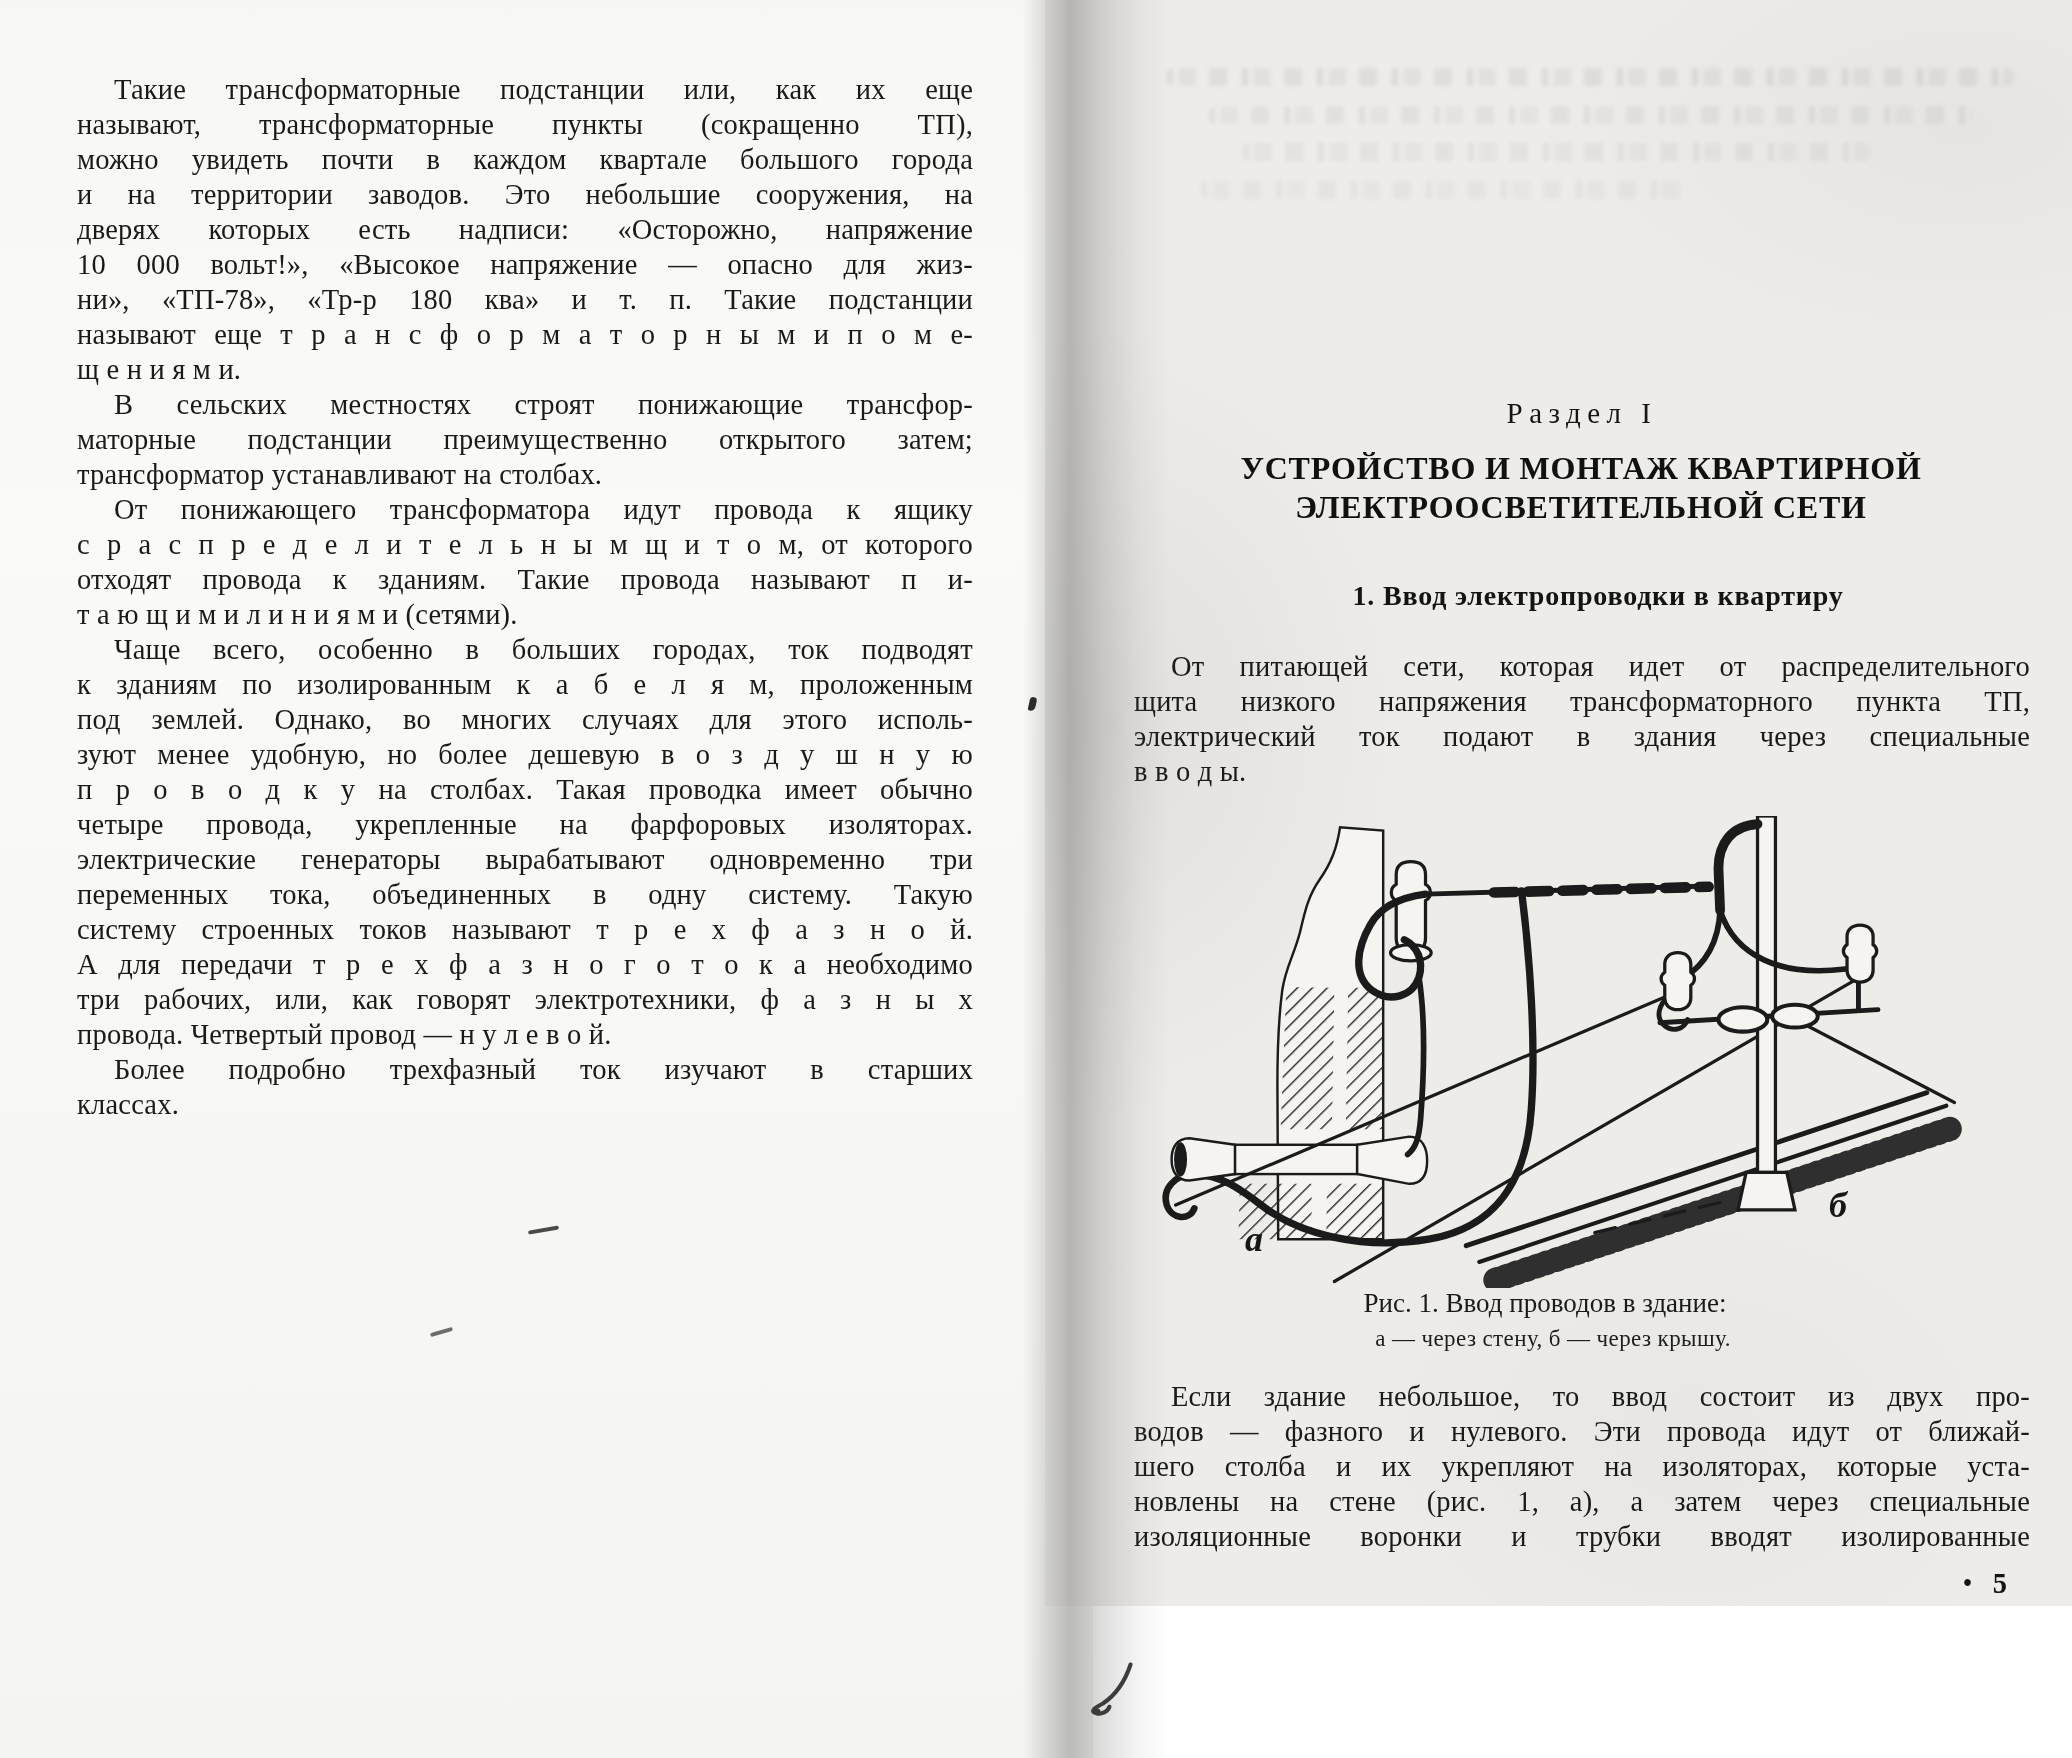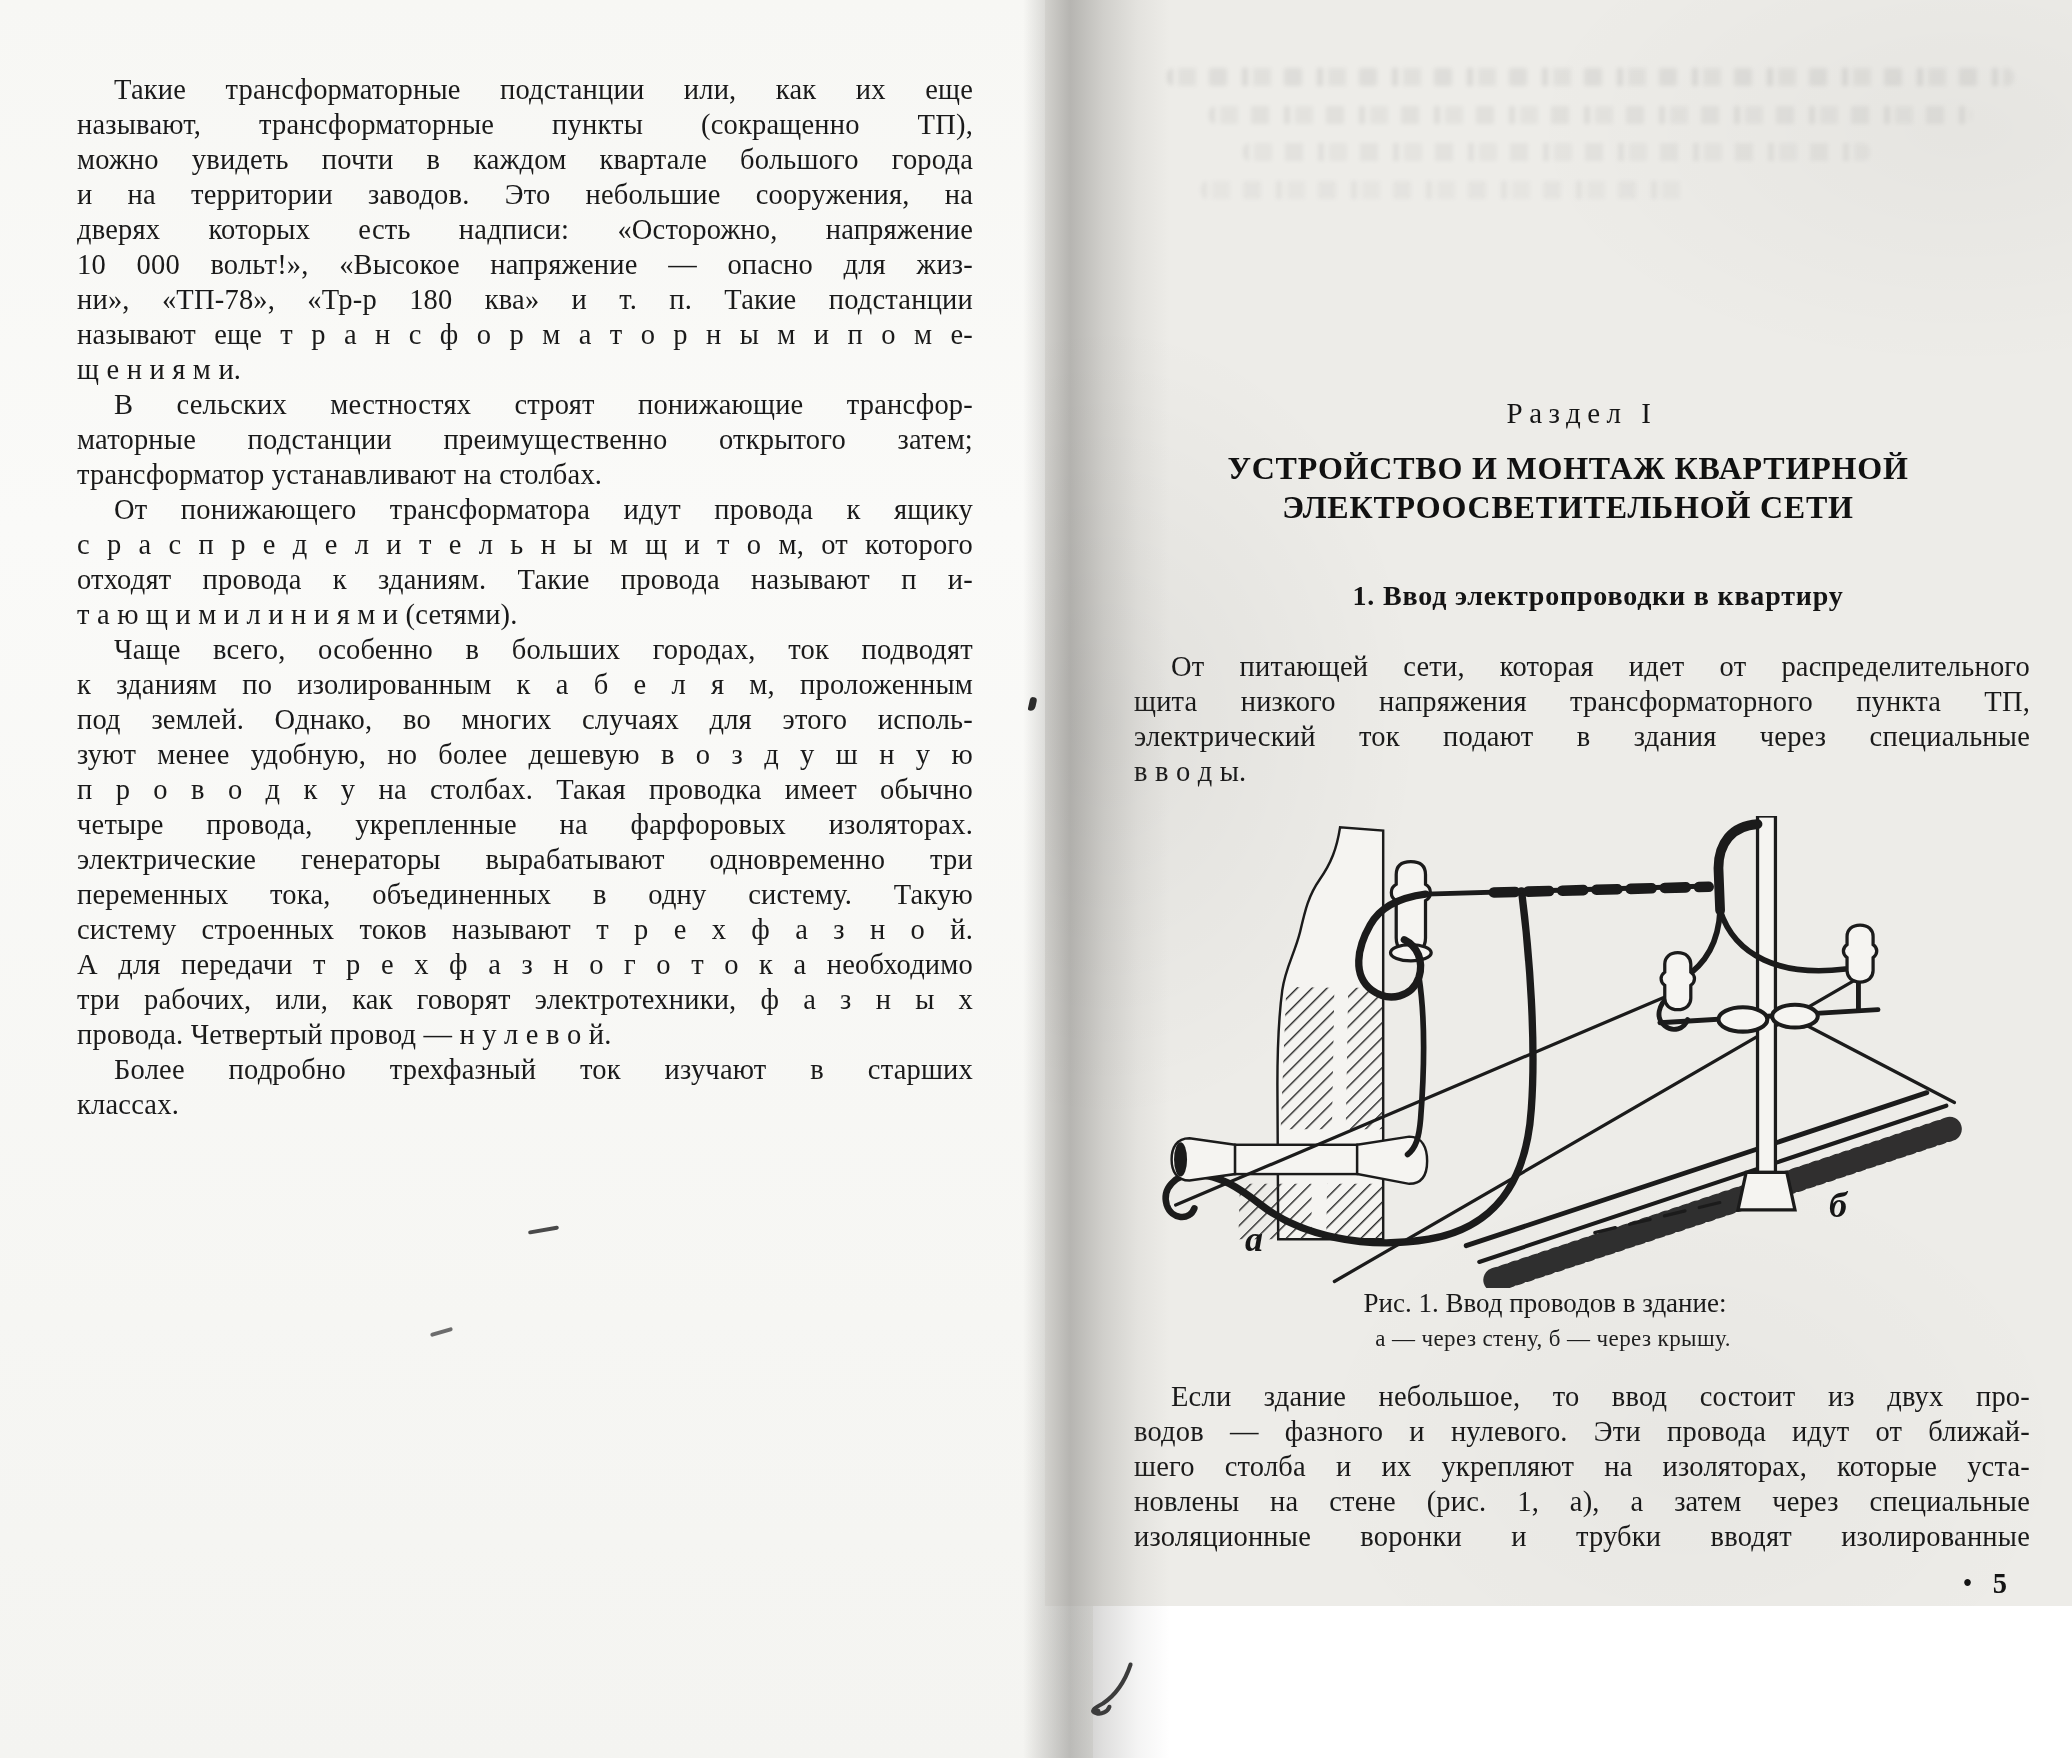--- a/index.html
+++ b/index.html
@@ -42,21 +42,21 @@
   .textcol .line.last{text-align-last:left;}
   .col-left{left:77px;top:72px;width:896px;}
   .col-intro{left:89px;top:649px;width:896px;}
   .col-body{left:89px;top:1379px;width:896px;}
   
   .section-heading{
     position:absolute;left:89px;top:397px;width:896px;margin:0;
     text-align:center;font-size:29px;font-weight:normal;letter-spacing:6.5px;color:#161616;
   }
   .chapter-title{
-    position:absolute;left:55px;top:449px;width:936px;margin:0;
+    position:absolute;left:68px;top:449px;width:936px;margin:0;
     text-align:center;font-size:32px;font-weight:bold;line-height:39px;letter-spacing:0.8px;color:#111;
   }
   .subsection-heading{
     position:absolute;left:89px;top:564px;width:896px;margin:16px;
     text-align:center;font-size:28px;font-weight:bold;letter-spacing:0.8px;color:#141414;
   }
   .fig-caption{
     position:absolute;left:52px;top:1288px;width:896px;margin:0;
     text-align:center;font-size:27px;color:#1a1a1a;
   }

